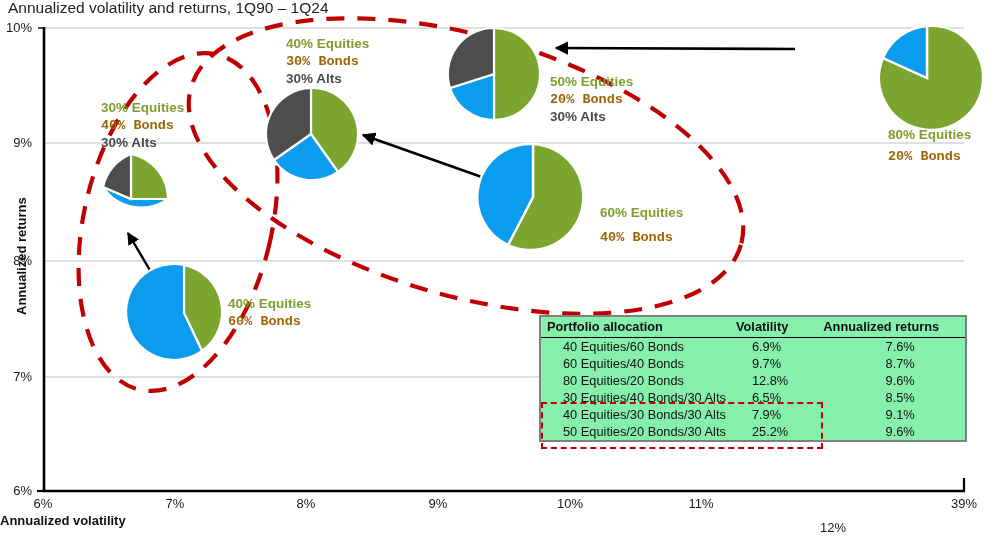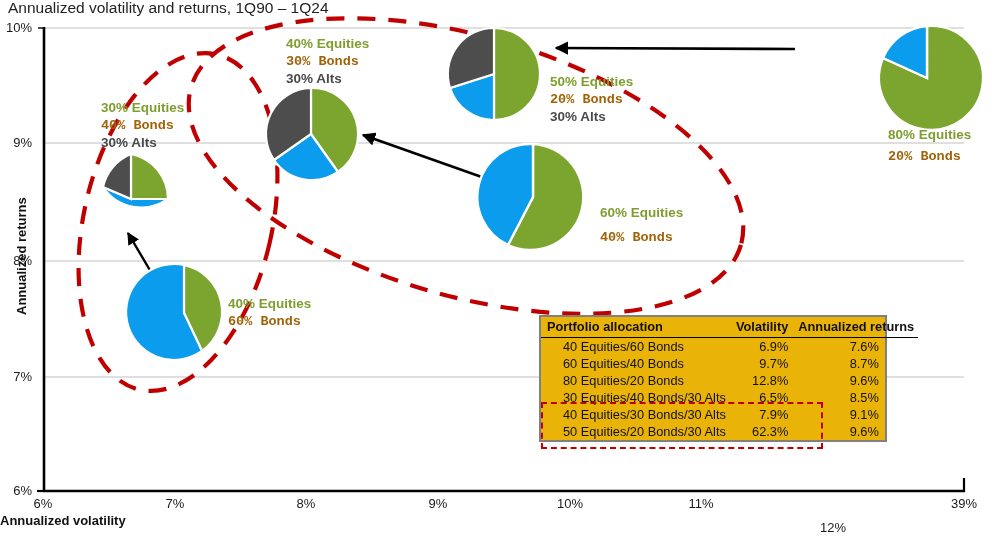--- a/index.html
+++ b/index.html
@@ -24,27 +24,27 @@
   
   #plot-svg{left:0;top:0;}
 
   
   .pielabel{font-size:13.5px;font-weight:700;line-height:17.5px;white-space:nowrap;}
   .eq{color:#7e9e2f;}
   .bo{color:#a16207;font-family:Liberation Mono, monospace;}
   .al{color:#4a4a4a;}
 
   
-  #alloc-table{left:539px;top:315px;width:348px;
-               border:2px solid #808080;background:#eab308;box-sizing:border-box;}
+  #alloc-table{left:539px;top:315px;width:428px;
+               border:2px solid #808080;background:#86efac;box-sizing:border-box;}
   #alloc-table table{border-collapse:collapse;width:100%;font-size:12.8px;color:#111;}
   #alloc-table th{font-weight:700;text-align:left;padding:2px 4px 3px 6px;
                   border-bottom:1.5px solid #000;white-space:nowrap;}
   #alloc-table td{padding:1px 4px 1px 22px;white-space:nowrap;}
-  .c-vol{text-align:right;width:94px;}
+  .c-vol{text-align:left;width:94px;}
   .c-ret{text-align:center;width:150px;}
   th.c-vol,th.c-ret{text-align:center;}
   #hl-box{left:541px;top:402px;width:278px;height:43px;
           border:2.2px dashed #c00000;pointer-events:none;}
 </style>
 </head>
 <body>
 
 <div id="root">
 
@@ -198,21 +198,21 @@
             <td class="c-vol">6.5%</td>
             <td class="c-ret">8.5%</td>
           </tr>
           <tr>
             <td>40 Equities/30 Bonds/30 Alts</td>
             <td class="c-vol">7.9%</td>
             <td class="c-ret">9.1%</td>
           </tr>
           <tr>
             <td>50 Equities/20 Bonds/30 Alts</td>
-            <td class="c-vol">62.3%</td>
+            <td class="c-vol">25.2%</td>
             <td class="c-ret">9.6%</td>
           </tr>
         </tbody>
     </table>
   </div>
   <div class="abs" id="hl-box"></div>
 
 </div>
 
 </body></html>

